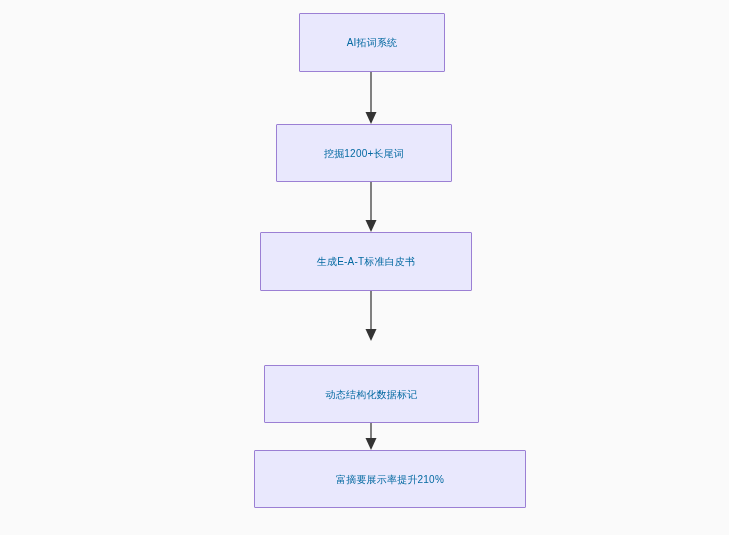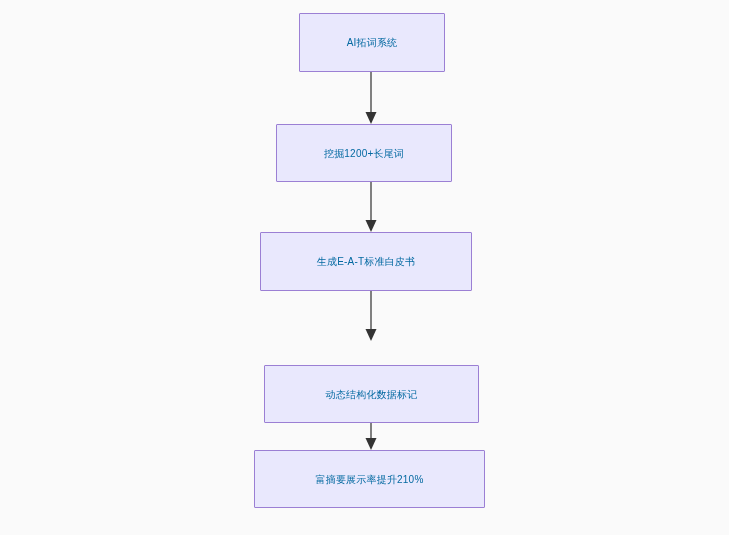--- a/index.html
+++ b/index.html
@@ -89,17 +89,17 @@
   </div>
 
   <div class="node" style="left:260px; top:232px; width:212px; height:59px;">
     <span class="node-label">生成E-A-T标准白皮书</span>
   </div>
 
   <div class="node" style="left:264px; top:321px; width:215px; height:58px;margin-top:44px;">
     <span class="node-label">动态结构化数据标记</span>
   </div>
 
-  <div class="node" style="left:254px; top:450px; width:231px; height:58px;">
+  <div class="node" style="left:254px; top:450px; width:272px; height:58px;">
     <span class="node-label">富摘要展示率提升210%</span>
   </div>
 
 </div>
 
 </body></html>

